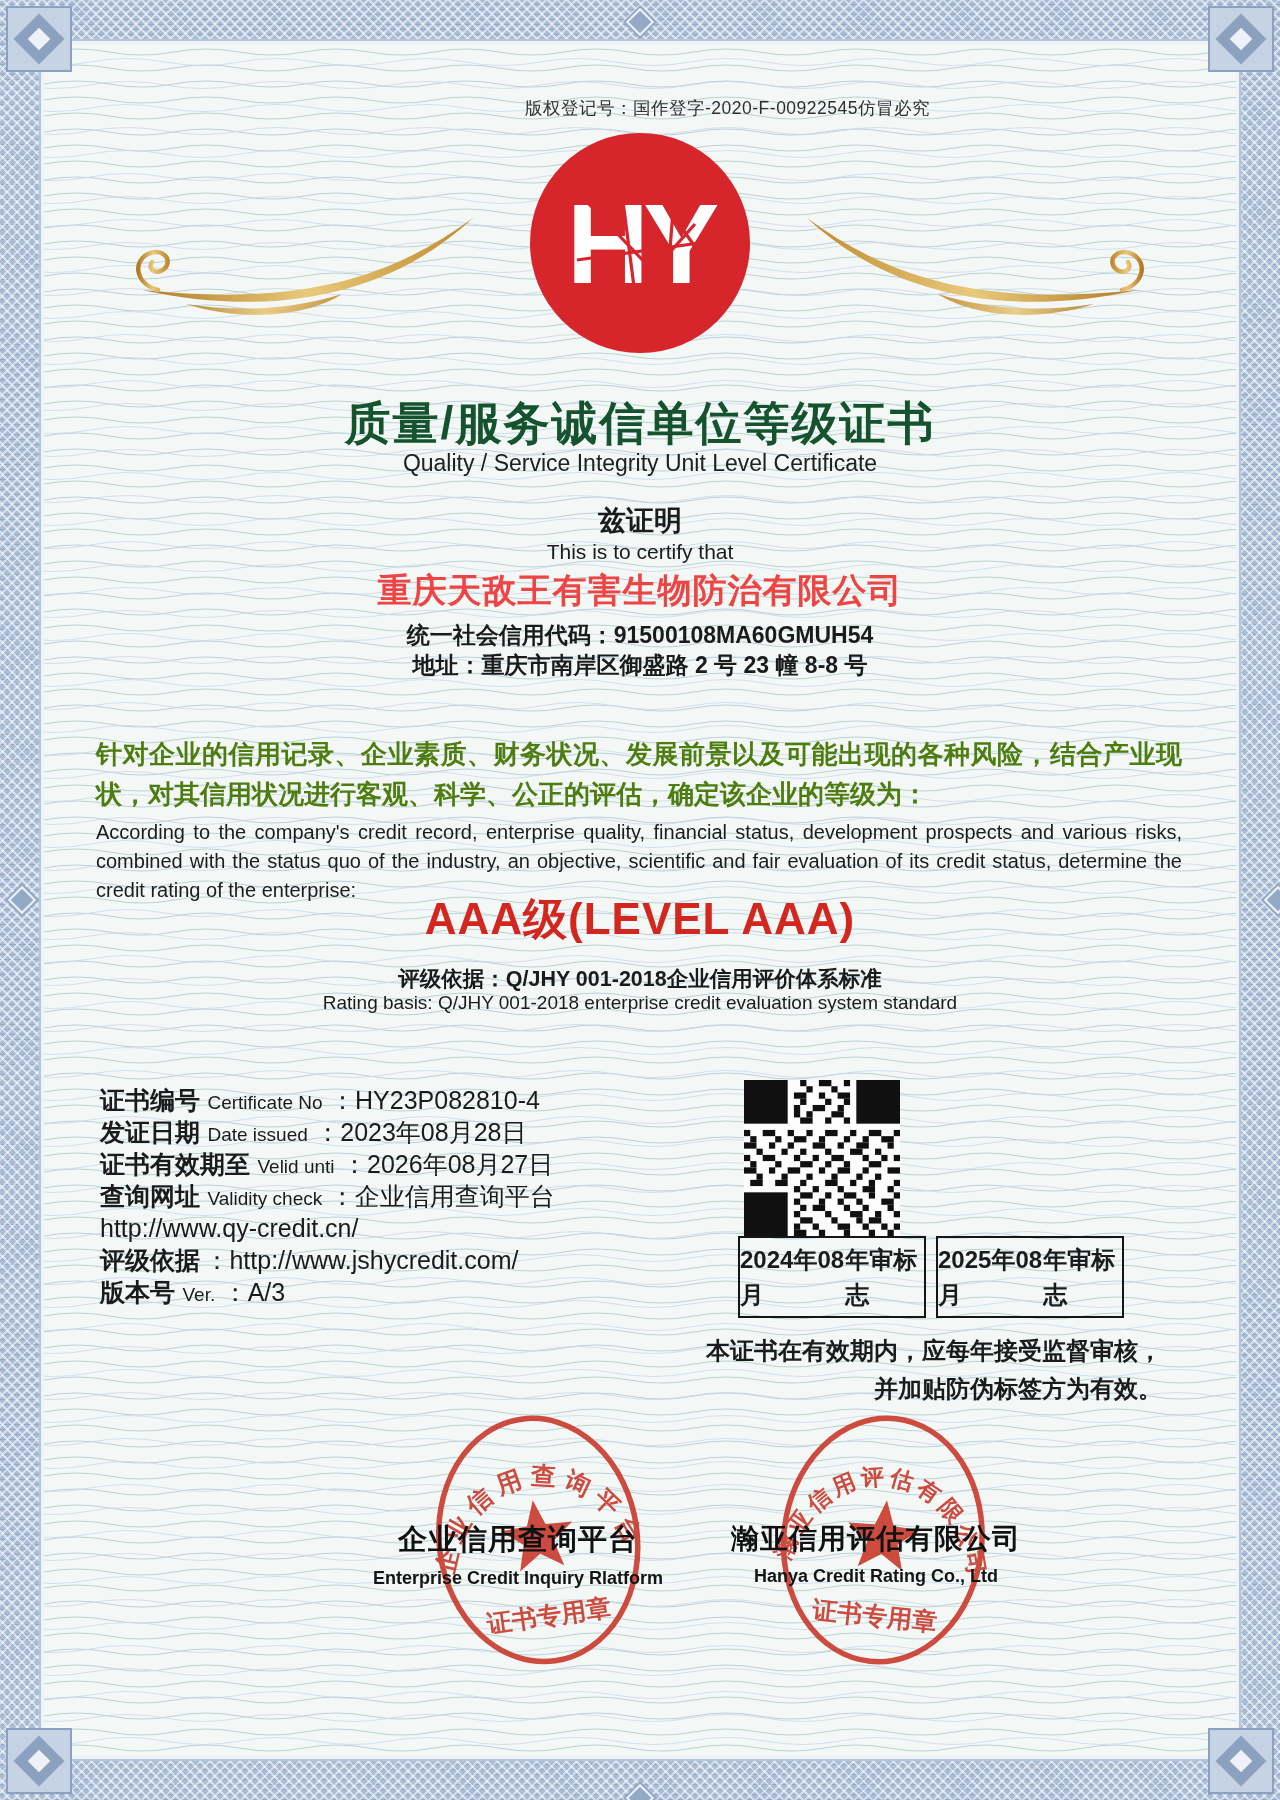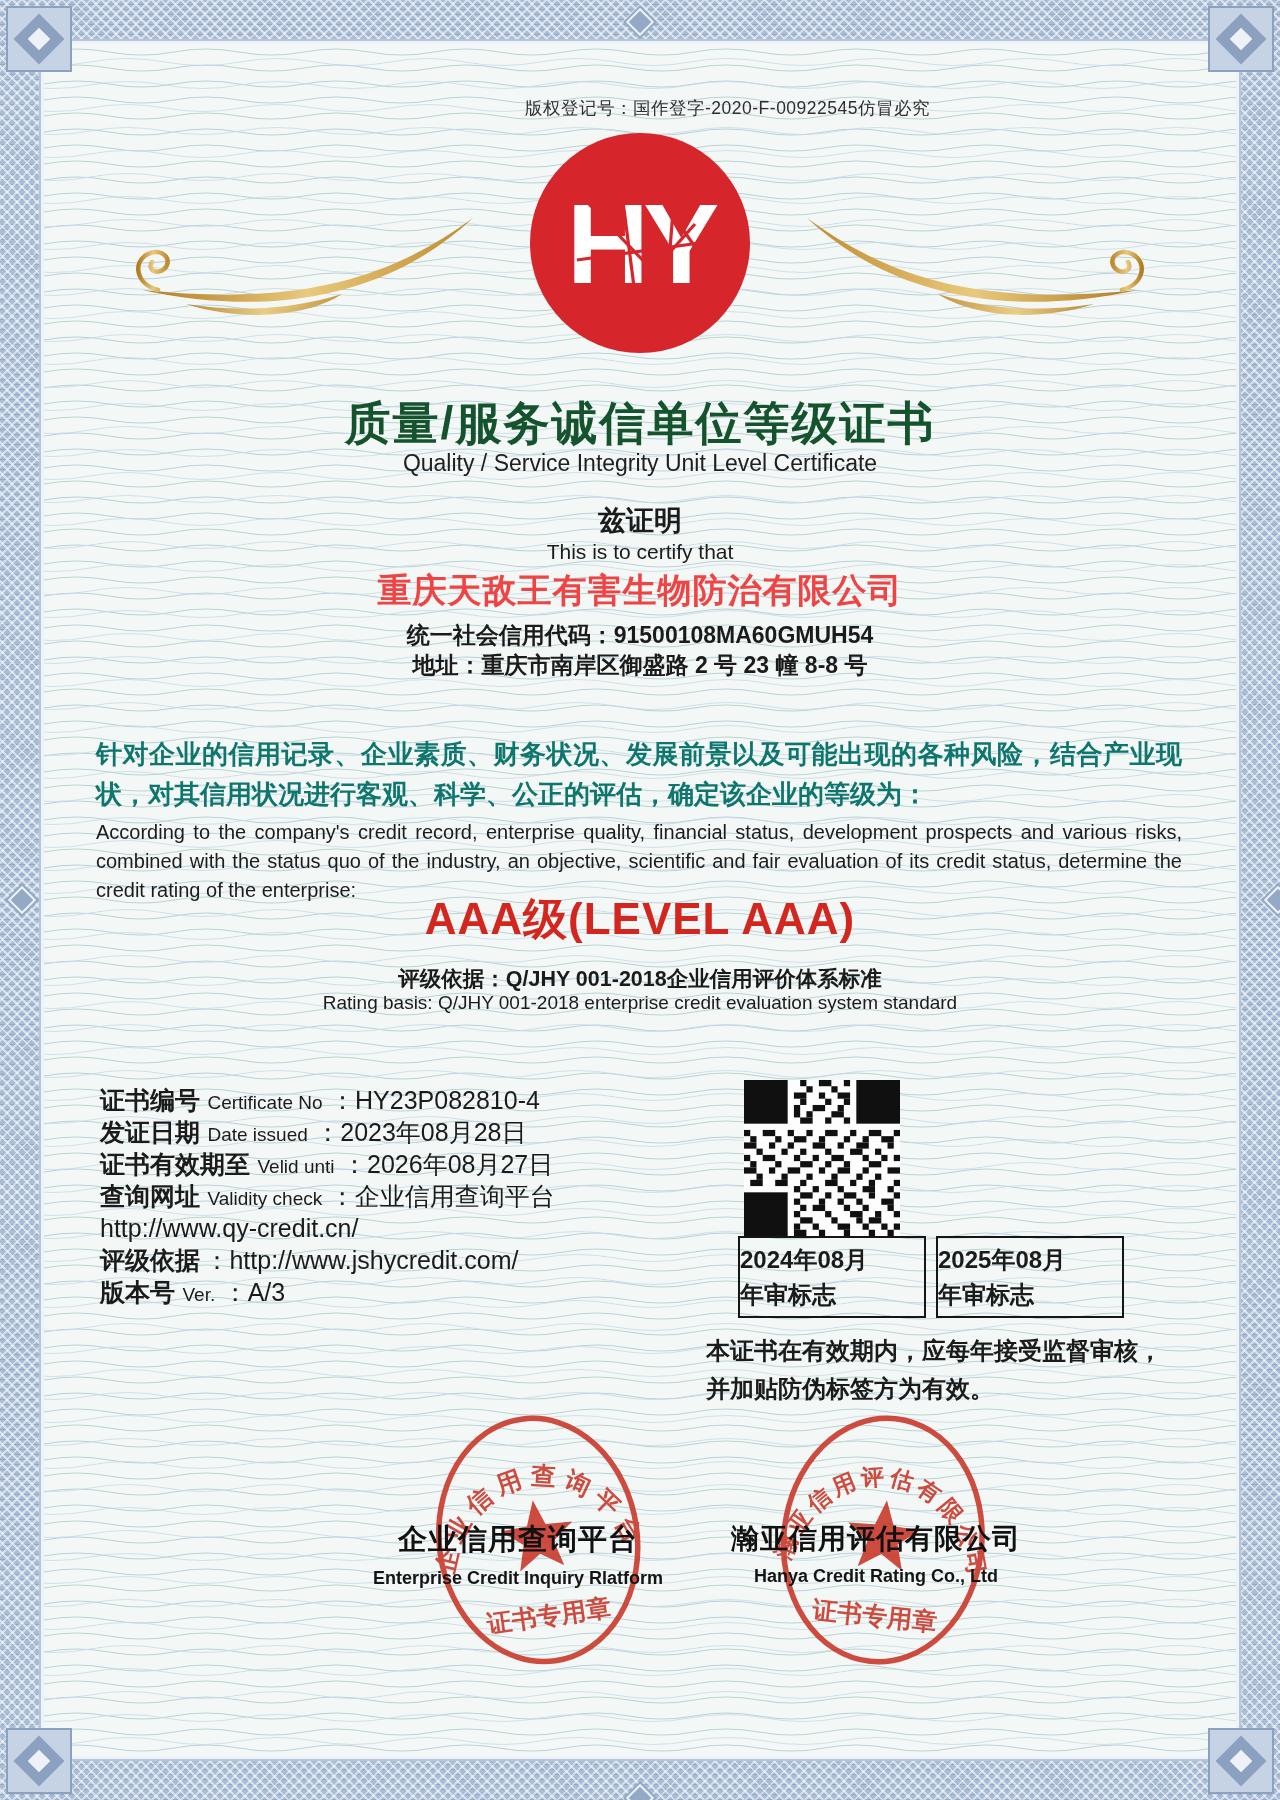--- a/index.html
+++ b/index.html
@@ -57,46 +57,46 @@
 
   .title    { top:349px; font-size:46px; font-weight:700; letter-spacing:2px; color:#14532d; }
   .title-en { top:406px; font-size:23px; font-weight:400; color:#202020; }
   .certify-zh { top:458px; font-size:28px; font-weight:600; }
   .certify-en { top:496px; font-size:21px; }
   .company    { top:524px; font-size:34px; font-weight:800; letter-spacing:1px; color:#ef4444; }
   .credit-code{ top:576px; font-size:23px; font-weight:600; }
   .address    { top:606px; font-size:23px; font-weight:600; }
 
   .para-zh { top:690px; left:52px; width:1086px; font-size:26px; font-weight:600;
-             line-height:40px; text-align:justify; color:#0f766e; }
+             line-height:40px; text-align:justify; color:#4d7c0f; }
   .para-en { top:774px; left:52px; width:1086px; font-size:20px; line-height:29px;
              text-align:justify; color:#1c1c1c; }
 
   .level    { top:846px; font-size:44px; font-weight:800; letter-spacing:1px; }
   .basis-zh { top:920px; font-size:21.5px; font-weight:600; }
   .basis-en { top:948px; font-size:19px; }
 
   .details { left:56px; top:1040px; }
   .dline { height:32px; line-height:32px; white-space:nowrap; }
   .dline .zh  { font-size:25px; font-weight:600; }
   .dline .en  { font-size:19px; font-weight:400; margin:0 3px; }
   .dline .val { font-size:25px; font-weight:500; }
   .dline .zh:empty,.dline .en:empty { display:none; margin:0; }
 
   .qr { left:700px; top:1036px; width:156px; height:156px; }
   .qr-note { left:868px; top:1036px; width:300px; font-size:23.5px; font-weight:600;
              line-height:38px; white-space:pre-line; }
 
   .audit-box { top:1192px; width:188px; height:82px; border:2px solid #161616;
-               display:flex; flex-direction:column; justify-content:center; }
+               display:flex; flex-direction:row; align-items:center; justify-content:center; }
   .box-1 { left:694px; } .box-2 { left:892px; }
   .audit-box div { font-size:24px; font-weight:600; line-height:35px; }
 
   .audit-note { top:1288px; right:74px; font-size:24px; font-weight:600; line-height:38px;
-                white-space:pre-line; }
+                text-align:right; white-space:pre-line; }
 
   .seal { top:1354px; width:240px; height:280px; opacity:.9; z-index:2; }
   .seal-1 { left:374px; transform:rotate(-8deg); }
   .seal-2 { left:719px; transform:rotate(6deg); }
 
   .org-col { top:1476px; width:420px; text-align:center; z-index:3; }
   .org-1 { left:264px; } .org-2 { left:622px; }
   .org-zh { font-size:29px; font-weight:700; color:#111; letter-spacing:1px; }
   .org-2 .org-zh { font-size:28px; }
   .org-en { font-size:18px; font-weight:600; color:#141414; margin-top:8px; }

